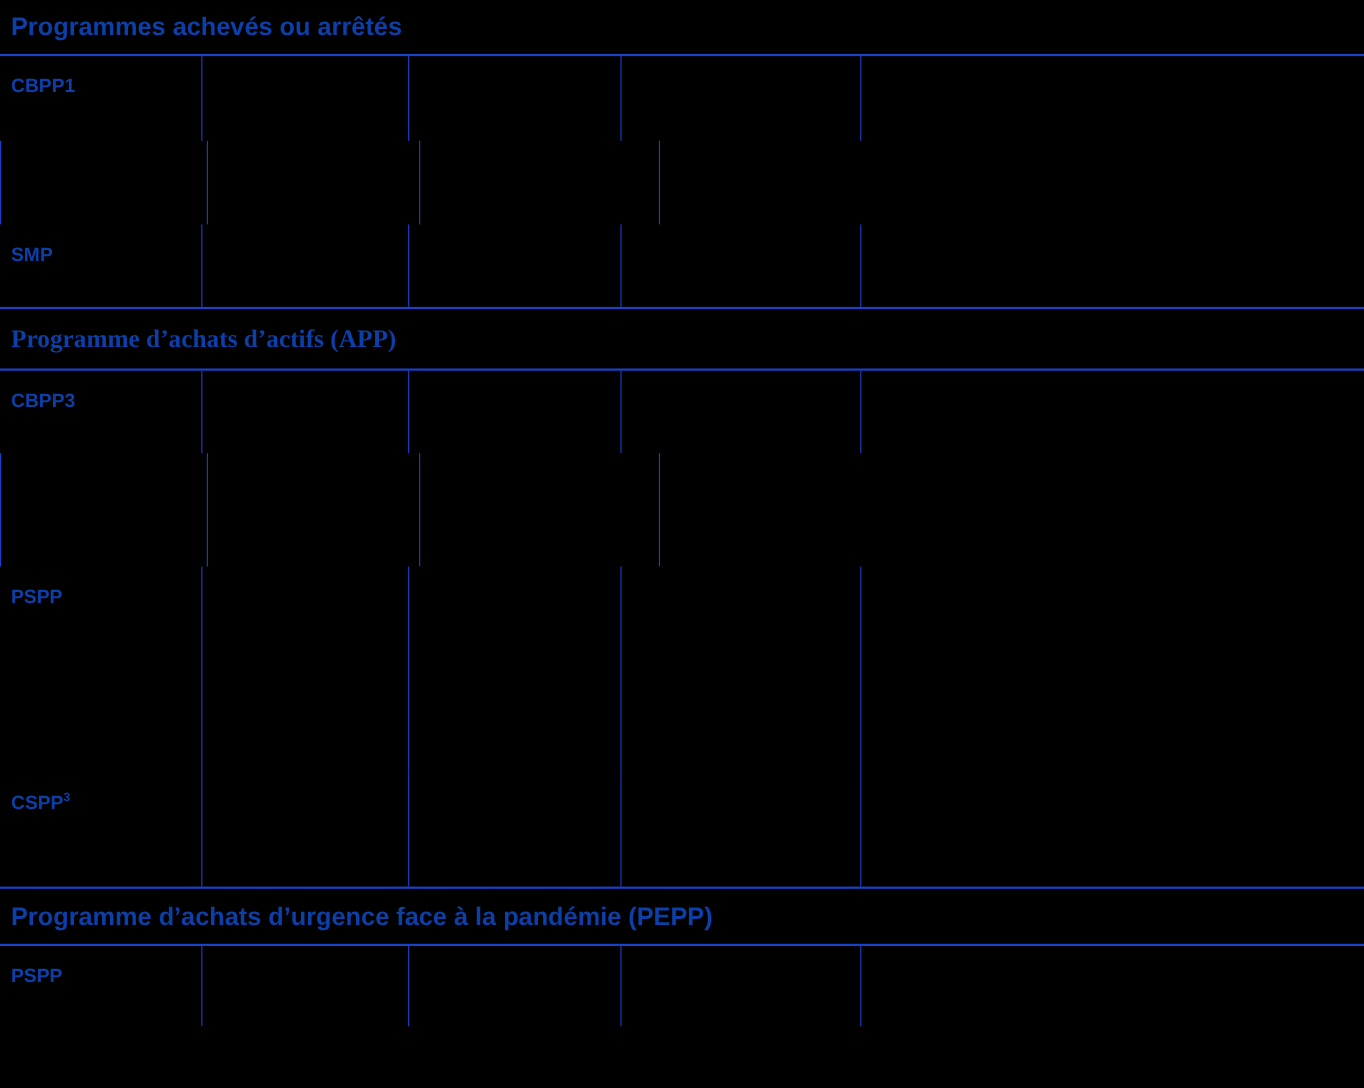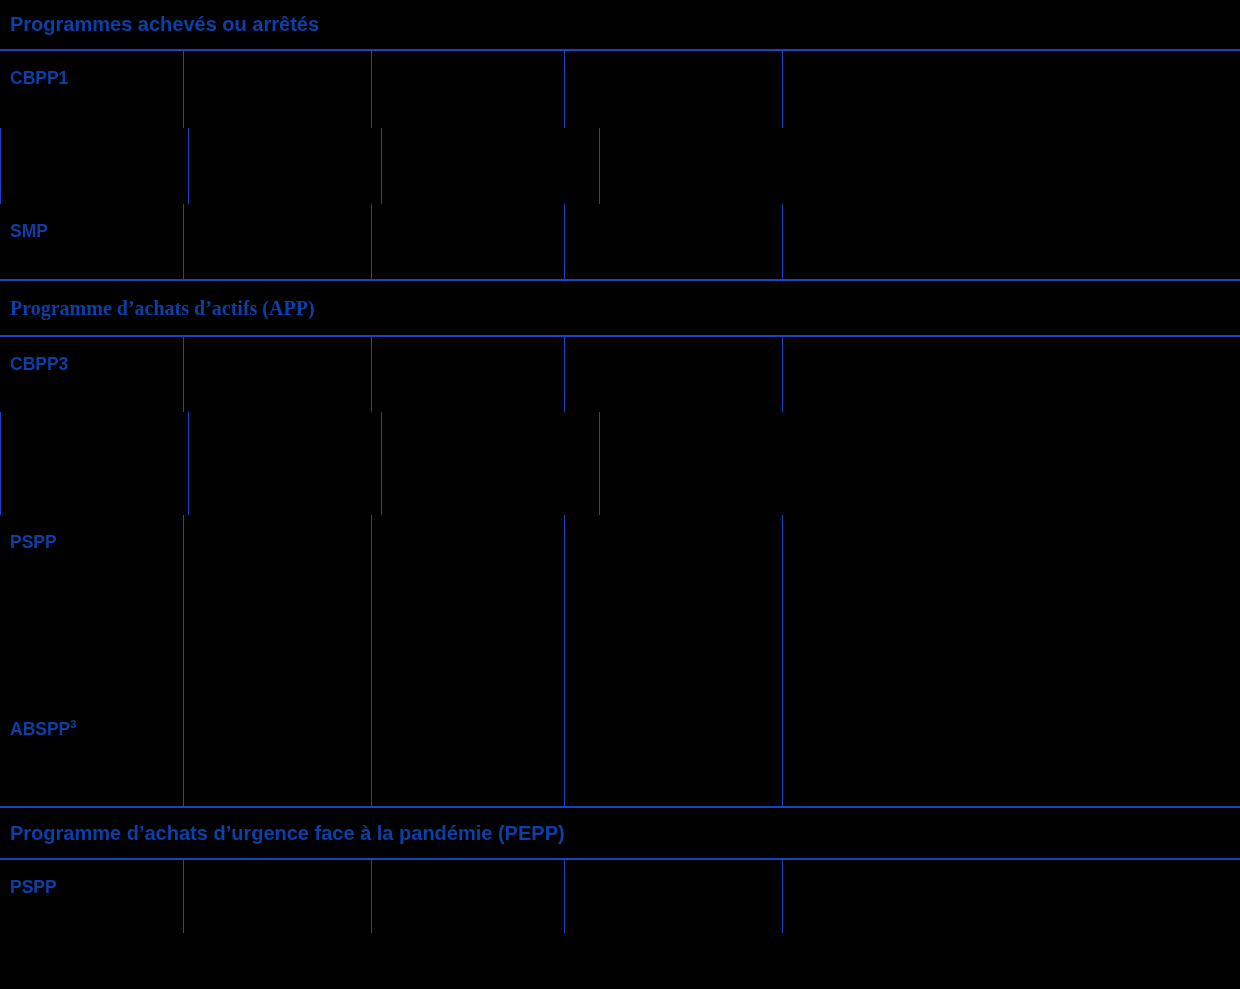--- a/index.html
+++ b/index.html
@@ -39,21 +39,21 @@
     padding-top: 8px;
     font-size: 17.5px;
     white-space: nowrap;
   }
   .section-row {
     box-sizing: border-box;
     border-bottom: 2px solid var(--brd, #1942c8);
     display: flex;
     align-items: center;
     padding-left: 10px;
-    font-size: 20px;
+    font-size: 23px;
     white-space: nowrap;
   }
   .section-1 { height: 51px; }
   .section-2 { height: 56px; font-family: Liberation Serif, serif; }
   .section-3 { height: 52px; }
 
   .block {
     box-sizing: border-box;
     border-bottom: 2px solid var(--brd, #1942c8);
   }
@@ -120,21 +120,21 @@
       <div class="cell c5"></div>
     </div>
     <div class="row" style="height:187px">
       <div class="cell c1 label-cell">PSPP</div>
       <div class="cell c2"></div>
       <div class="cell c3"></div>
       <div class="cell c4"></div>
       <div class="cell c5"></div>
     </div>
     <div class="row" style="height:104px">
-      <div class="cell c1 label-cell"><span>ABSPP</span><sup>3</sup></div>
+      <div class="cell c1 label-cell"><span>CSPP</span><sup>3</sup></div>
       <div class="cell c2"></div>
       <div class="cell c3"></div>
       <div class="cell c4"></div>
       <div class="cell c5"></div>
     </div>
   </div>
 
   <div class="section-row section-3">Programme d’achats d’urgence face à la pandémie (PEPP)</div>
 
   <div class="block no-bottom">

